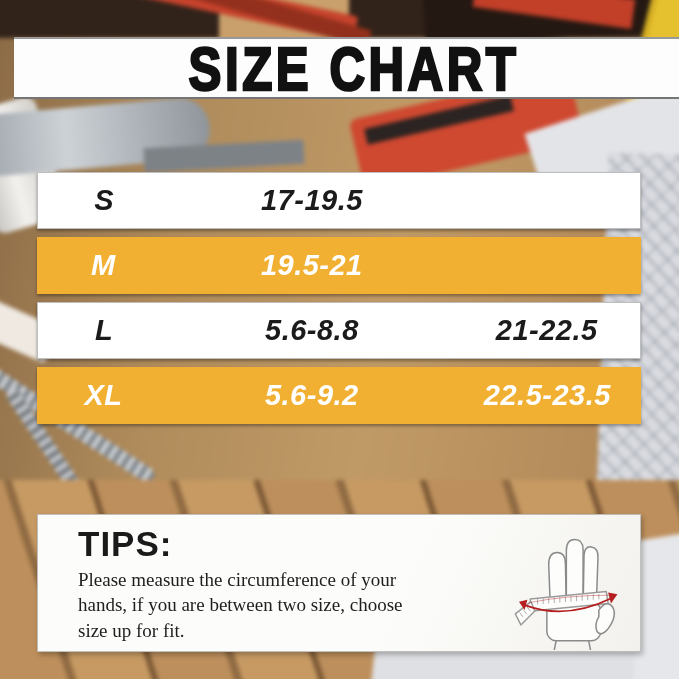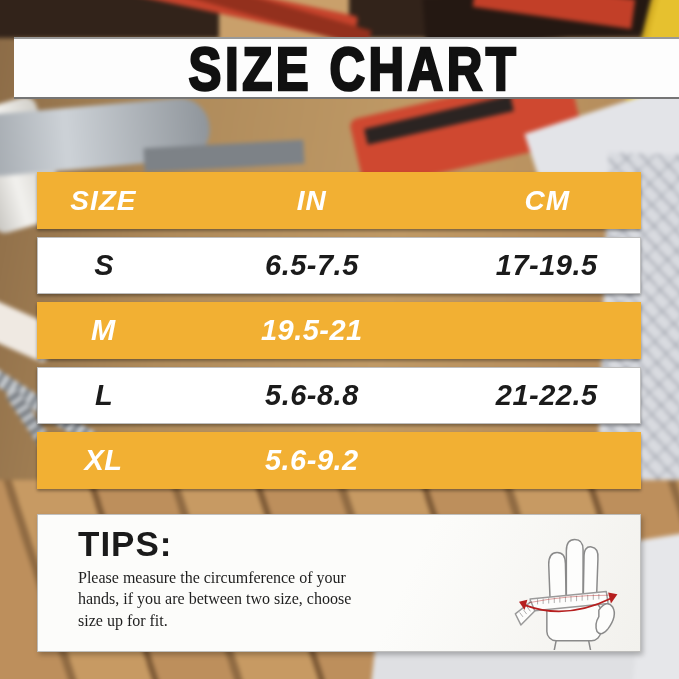--- a/index.html
+++ b/index.html
@@ -62,21 +62,21 @@
   
   .tips-box{
     position:absolute;z-index:2;top:514px;left:37px;width:604px;height:138px;
     background:linear-gradient(115deg,#fcfcfa 60%,#f2f1ed 100%);
     border:1px solid rgba(120,120,120,.45);box-sizing:border-box;
     box-shadow:2px 3px 5px rgba(0,0,0,.25);overflow:hidden;
   }
   .tips-text{position:absolute;left:40px;top:9px;width:470px;}
   .tips-heading{font-weight:bold;font-size:35px;color:#1a1a1a;letter-spacing:1px;margin-bottom:3px;}
   .tips-body{
-    margin:0;font-family:"Liberation Serif",serif;font-size:16px;line-height:1.33;
+    margin:0;font-family:"Liberation Serif",serif;font-size:19px;line-height:1.33;
     color:#1e1e1e;white-space:pre-line;
   }
   .hand-svg{position:absolute;right:12px;top:5px;height:130px;width:114px;}
 </style>
 </head>
 <body>
 
 <div class="canvas">
 
   <div class="bg">
@@ -101,42 +101,37 @@
     <div class="bg-planks"></div>
     <div class="bg-paper"></div>
     <div class="bg-paper2"></div>
   </div>
 
   <div class="header-band">
     <div class="title">SIZE CHART</div>
   </div>
 
   <div class="size-table">
-    <div class="trow head">
-      <span>SIZE</span>
-      <span>IN</span>
-      <span>CM</span>
-    </div>
     <div class="trow light">
       <span>S</span>
-      <span>6.5-7.5</span>
       <span>17-19.5</span>
     </div>
     <div class="trow dark">
       <span>M</span>
       <span>19.5-21</span>
     </div>
     <div class="trow light">
       <span>L</span>
       <span>5.6-8.8</span>
       <span>21-22.5</span>
     </div>
     <div class="trow dark">
       <span>XL</span>
       <span>5.6-9.2</span>
+      <span>22.5-23.5</span>
     </div>
   </div>
 
   <div class="tips-box">
     <div class="tips-text">
       <div class="tips-heading">TIPS:</div>
       <p class="tips-body">Please measure the circumference of your
 hands, if you are between two size, choose
 size up for fit.</p>
     </div>

